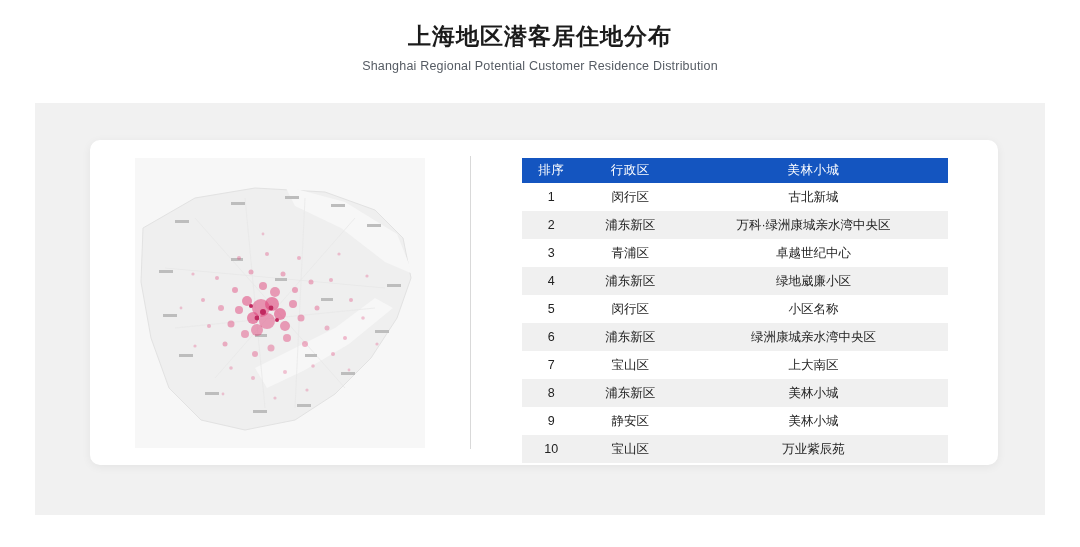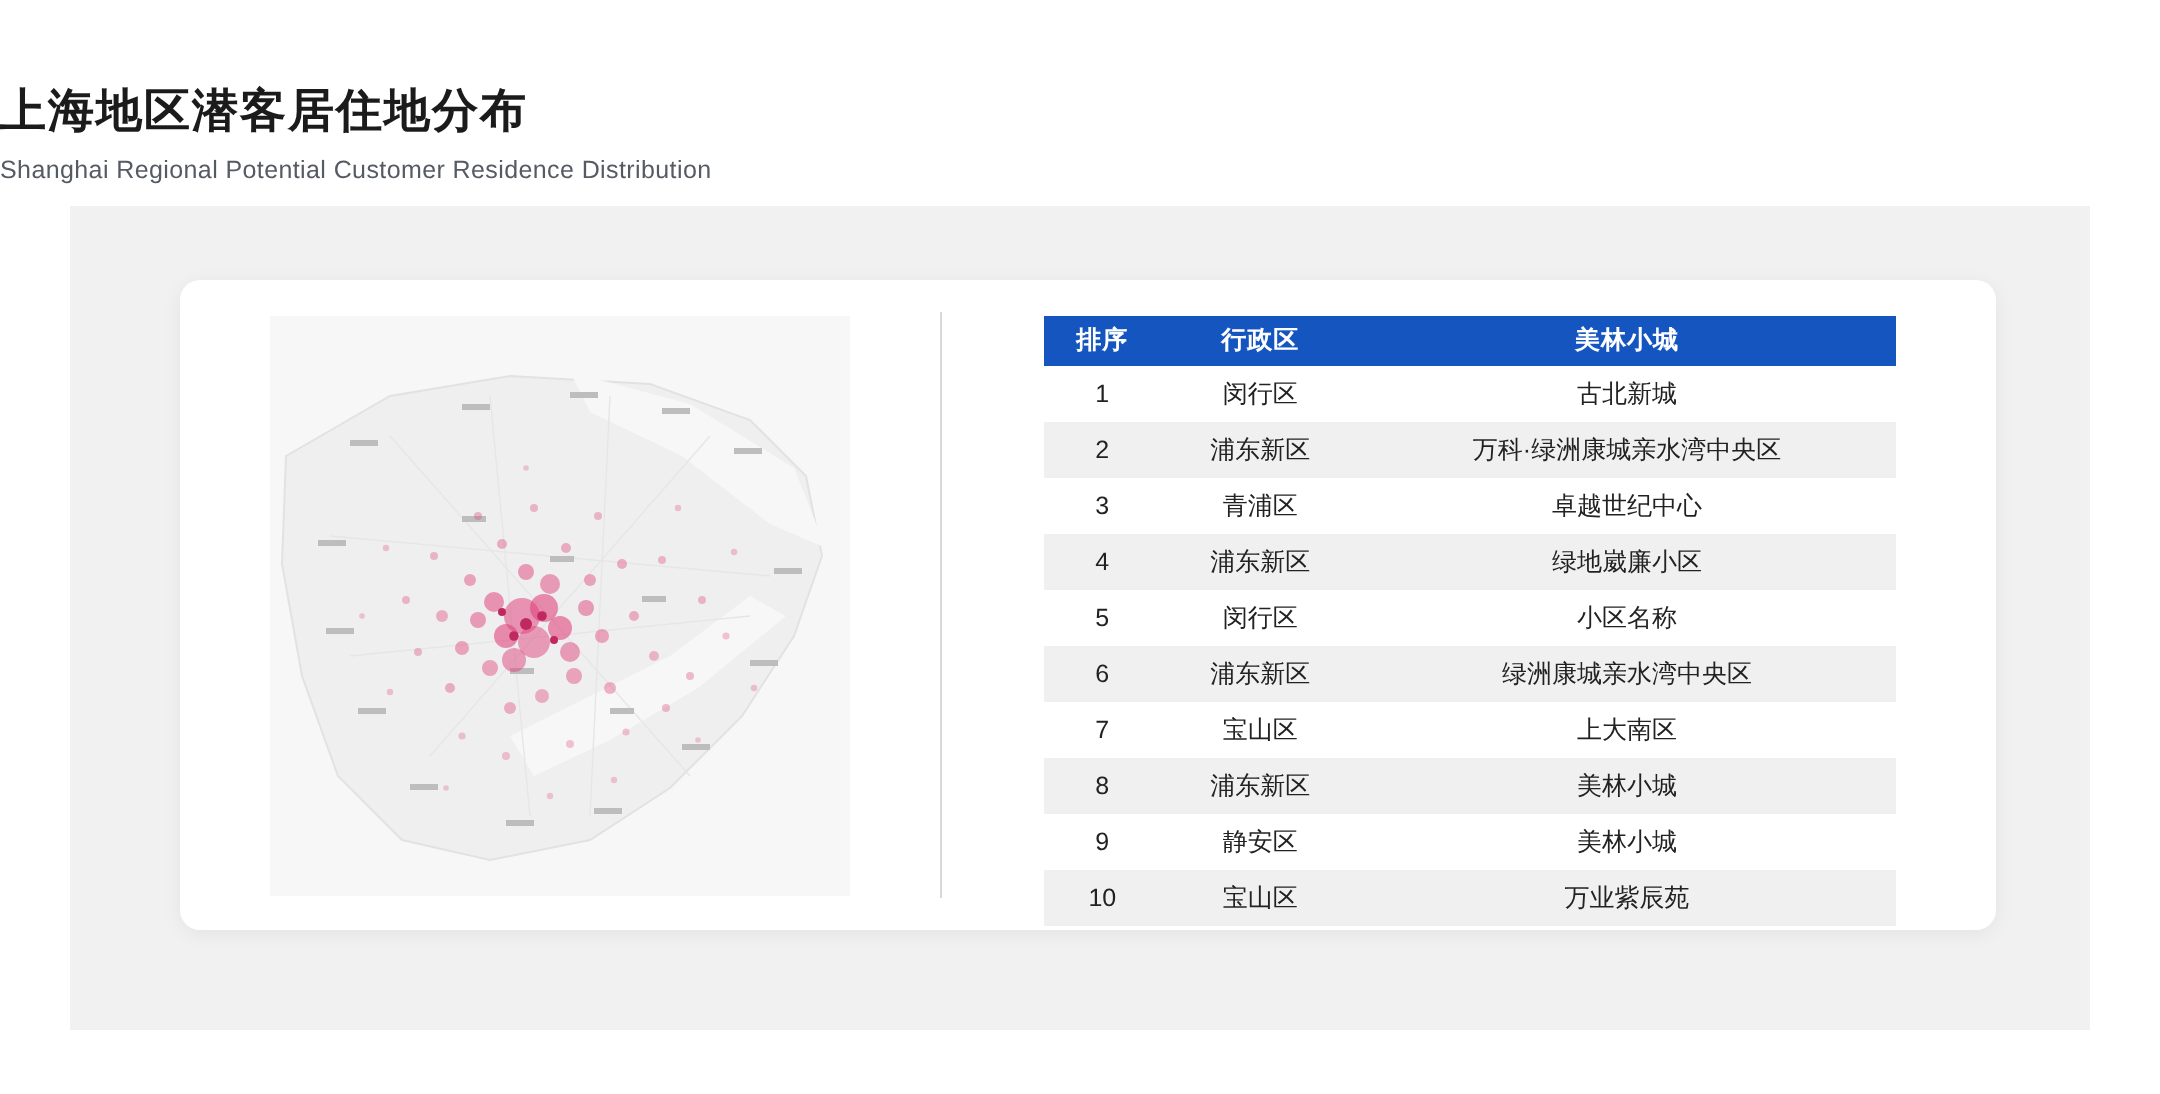--- a/index.html
+++ b/index.html
@@ -14,22 +14,22 @@
     color: #1a1a1a;
     overflow: hidden;
   }
   .page {
     position: relative;
     width: 1080px;
     height: 547px;
     background: #ffffff;
   }
   .header {
-    text-align: left;
-    padding-top: 40px;
+    text-align: center;
+    padding-top: 21px;
   }
   .title-cn {
     font-size: 23px;
     font-weight: bold;
     letter-spacing: 1px;
     color: #1b1b1b;
     line-height: 30px;
   }
   .title-en {
     font-size: 12.5px;
@@ -88,21 +88,21 @@
     padding-top: 18px;
   }
   table.rank-table {
     border-collapse: collapse;
     width: 426px;
     font-size: 12.5px;
   }
   table.rank-table thead th {
     background: #1455c0;
     color: #ffffff;
-    font-weight: bold;
+    font-weight: normal;
     font-size: 12.5px;
     height: 23px;
     text-align: center;
     letter-spacing: 0.5px;
   }
   table.rank-table tbody td {
     height: 26px;
     text-align: center;
     color: #222222;
     font-size: 12.5px;

